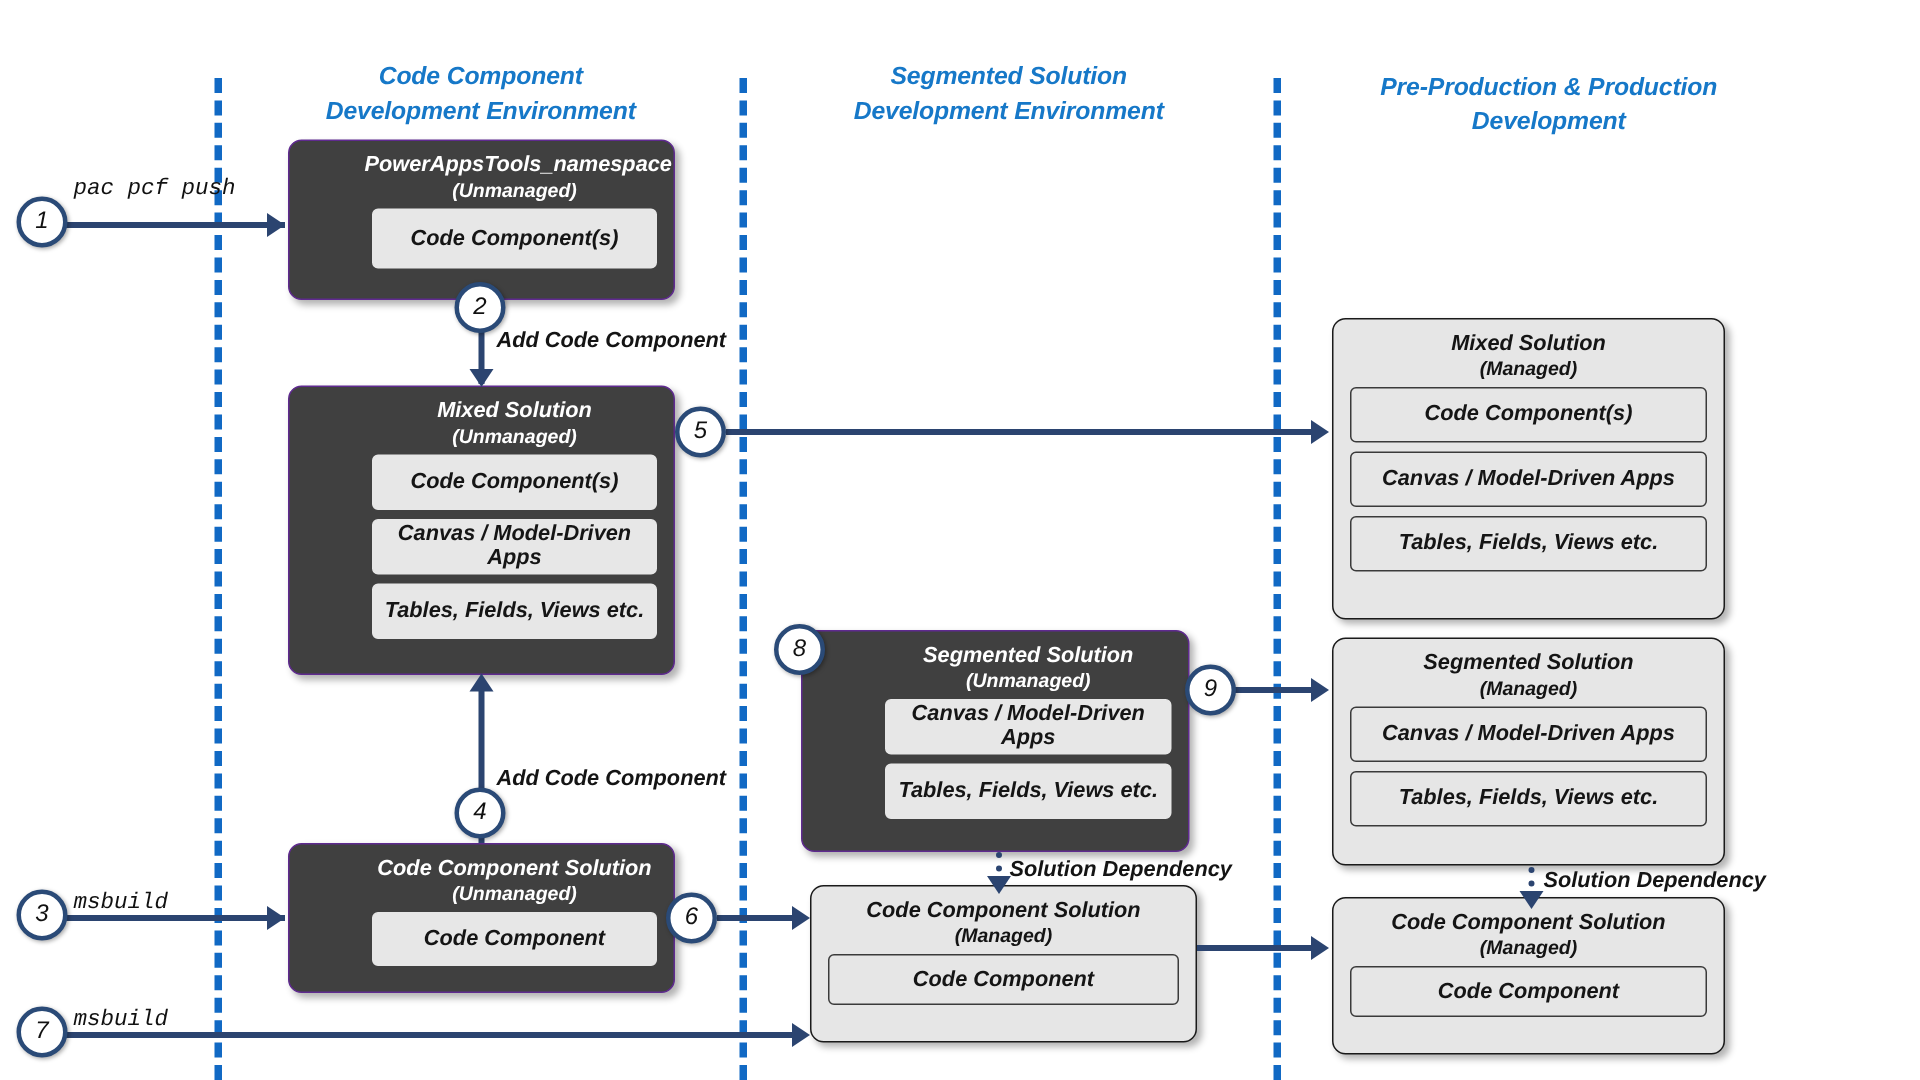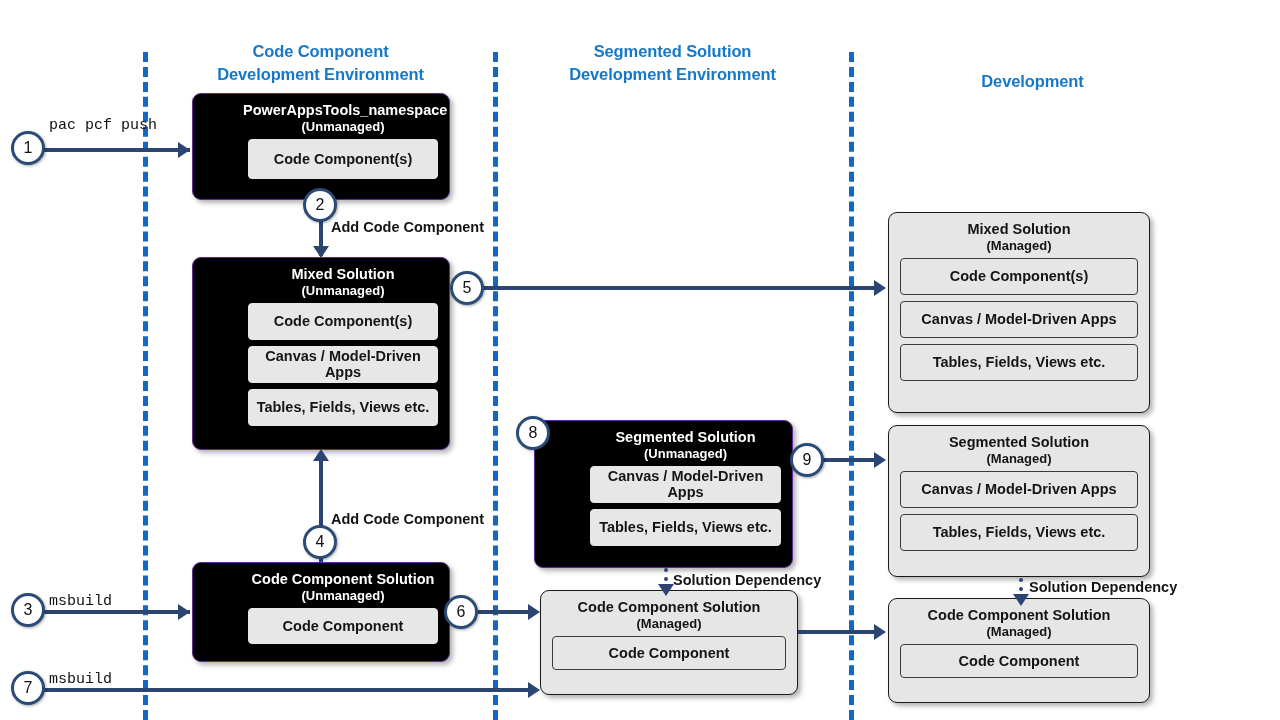--- a/index.html
+++ b/index.html
@@ -1,38 +1,38 @@
 <!DOCTYPE html>
 <html><head>
 <meta charset="utf-8">
 <style>
   html,body{margin:0;padding:0;background:#ffffff;}
   body{width:1280px;height:720px;font-family:"Liberation Sans",sans-serif;overflow:hidden;}
-  #stage{position:relative;width:1280px;height:612px;background:#fff;}
+  #stage{position:relative;width:1280px;height:612px;background:#fff;font-style:italic;}
 
   
   .col-title{
     position:absolute;text-align:center;color:#1678C8;
     font-weight:bold;font-size:16.5px;line-height:1.42;
     letter-spacing:-0.1px;
   }
 
   
   .lane-sep{
     position:absolute;top:52px;width:0;height:668px;
     border-left:5px dashed #1169C4;
   }
 
   
   .box{
     position:absolute;box-sizing:border-box;border-radius:9px;
     box-shadow:3px 3px 5px rgba(0,0,0,.30);
     display:flex;flex-direction:column;align-items:stretch;
   }
-  .box.purple{background:#000000;border:1px solid #5F2A8F;padding-left:44px;}
+  .box.purple{background:#404040;border:1px solid #5F2A8F;padding-left:44px;}
   .box.grey{background:#E6E6E6;border:1px solid #1a1a1a;}
 
   .box-title{
     text-align:center;font-weight:bold;font-size:14.5px;line-height:1.26;
     padding:7px 6px 3px 6px;
   }
   .box.purple .box-title{color:#ffffff;}
   .box.grey  .box-title{color:#141414;}
   .box-title .sub{display:block;font-size:13px;font-weight:bold;}
 
@@ -98,21 +98,21 @@
 
   <div class="col-title" style="left:168px;top:40px;width:305px;">
     <span>Code Component</span><br>
     <span>Development Environment</span>
   </div>
   <div class="col-title" style="left:520px;top:40px;width:305px;">
     <span>Segmented Solution</span><br>
     <span>Development Environment</span>
   </div>
   <div class="col-title" style="left:880px;top:47px;width:305px;">
-    <br>
+    <span>Pre-Production &amp; Production</span><br>
     <span>Development</span>
   </div>
 
   <div class="hline" style="left:42px;top:148px;width:148px;"></div>
   <div class="arrow-r" style="left:178px;top:142px;"></div>
 
   <div class="vline" style="left:319px;top:200px;height:56px;"></div>
   <div class="arrow-d" style="left:313px;top:246px;"></div>
 
   <div class="hline" style="left:42px;top:610px;width:148px;"></div>

